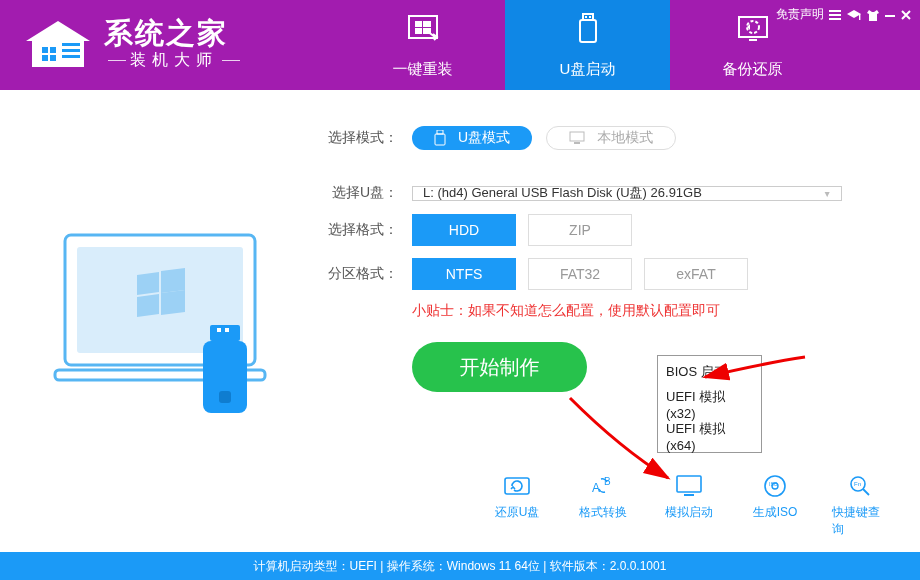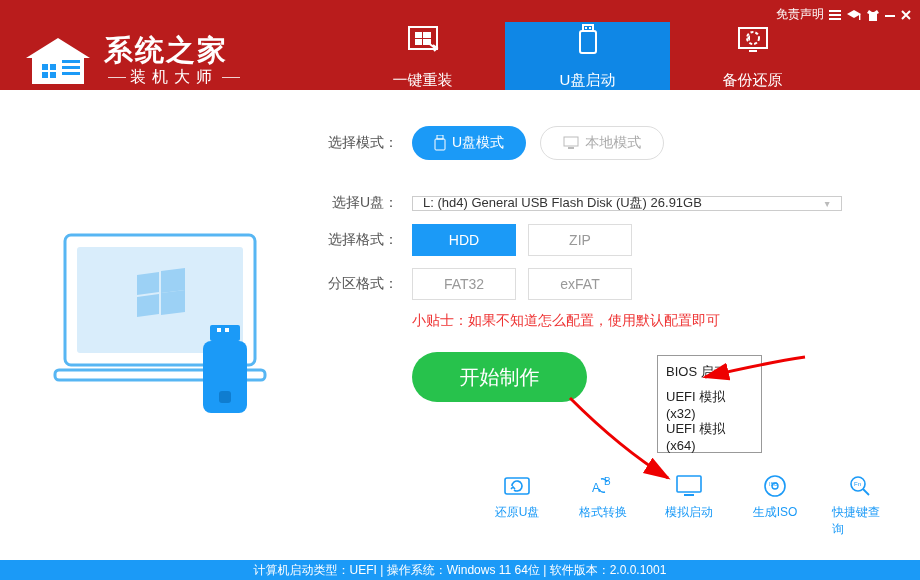--- a/index.html
+++ b/index.html
@@ -1,18 +1,18 @@
 <!DOCTYPE html>
 <html><head>
 <meta charset="utf-8">
 <style>
 * { margin: 0; padding: 0; box-sizing: border-box; font-family: "Microsoft YaHei", sans-serif; }
 body { width: 920px; height: 580px; background: #fff; overflow: hidden; position: relative; }
 
-.header { height: 90px; background: #b91c1c; display: flex; align-items: flex-end; }
+.header { height: 90px; background: #a21caf; display: flex; }
 .logo-area { width: 340px; display: flex; align-items: center; padding-left: 22px; }
 .logo-icon { width: 72px; height: 56px; }
 .logo-text { margin-left: 10px; }
 .logo-title { color: #fff; font-size: 29px; font-weight: bold; letter-spacing: 2px; line-height: 1; }
 .logo-sub { color: #fff; font-size: 16px; letter-spacing: 6px; margin-top: 2px; text-align: center; }
 .logo-sub::before, .logo-sub::after { content: ""; display: inline-block; width: 18px; border-top: 1px solid rgba(255,255,255,.8); vertical-align: middle; margin: 0 4px; }
 
 .tabs { display: flex; }
 .tab { width: 165px; display: flex; flex-direction: column; align-items: center; justify-content: center; color: #fff; cursor: pointer; gap: 13px; }
 .tab.active { background: #0f87e6; }
@@ -22,21 +22,21 @@
 .win-ctrl { position: absolute; top: 6px; right: 8px; display: flex; align-items: center; gap: 4px; color: #fff; font-size: 12px; }
 .win-ctrl .wi { cursor: pointer; display: flex; align-items: center; }
 
 .content { display: flex; height: 450px; }
 .illus { width: 320px; display: flex; align-items: center; justify-content: center; }
 .form { flex: 1; padding: 36px 38px 0 0; }
 
 .row { display: flex; align-items: center; margin-bottom: 12px; }
 .row-label { width: 78px; color: #555; font-size: 14px; text-align: right; margin-right: 14px; }
 
-.pill { height: 34px; border-radius: 17px; padding: 0 22px; display: inline-flex; align-items: center; gap: 6px; font-size: 14px; cursor: pointer; }
+.pill { height: 24px; border-radius: 17px; padding: 0 22px; display: inline-flex; align-items: center; gap: 12px; font-size: 14px; cursor: pointer; }
 .pill.sel { background: #1b9af7; color: #fff; }
 .pill.un { background: #fff; color: #aaa; border: 1px solid #ddd; }
 
 .select { width: 430px; height: 15px; border: 1px solid #ccc; display: flex; align-items: center; padding: 0 10px; font-family: Consolas, monospace; font-size: 13px; color: #333; position: relative; cursor: pointer; }
 .select::after { content: "▾"; position: absolute; right: 10px; color: #bbb; }
 
 .opt { width: 104px; height: 32px; display: inline-flex; align-items: center; justify-content: center; font-size: 14px; cursor: pointer; margin-right: 12px; }
 .opt.sel { background: #1b9af7; color: #fff; }
 .opt.un { background: #fff; color: #999; border: 1px solid #ddd; }
 
@@ -46,21 +46,21 @@
 
 .dropdown { position: absolute; left: 657px; top: 355px; width: 105px; background: #fff; border: 1px solid #999; }
 .dropdown div { height: 32px; display: flex; align-items: center; padding: 0 8px; font-size: 13px; color: #222; cursor: pointer; }
 
 .arrow { position: absolute; pointer-events: none; }
 
 .footer-tools { position: absolute; bottom: 42px; right: 30px; display: flex; gap: 28px; }
 .ft { display: flex; flex-direction: column; align-items: center; gap: 4px; color: #1b9af7; font-size: 12px; cursor: pointer; width: 58px; }
 .ft svg { width: 30px; height: 28px; }
 
-.statusbar { position: absolute; left: 0; bottom: 0; height: 20px; width: 100%; background: #1b9af7; color: #fff; font-size: 12px; display: flex; align-items: center; justify-content: center; }
+.statusbar { position: absolute; left: 0; bottom: 0; height: 28px; width: 100%; background: #1b9af7; color: #fff; font-size: 12px; display: flex; align-items: center; justify-content: center; }
 </style>
 </head>
 <body>
 
 <div class="header">
   <div class="logo-area">
     <svg class="logo-icon" viewBox="0 0 72 56">
       <path fill="#fff" d="M36 4 L68 24 L62 24 L62 50 L10 50 L10 24 L4 24 Z"></path>
       <rect x="20" y="30" width="6" height="6" fill="#1b9af7"></rect>
       <rect x="28" y="30" width="6" height="6" fill="#1b9af7"></rect>
@@ -188,20 +188,21 @@
     </div>
 
     <div class="row">
       <div class="row-label">选择格式：</div>
       <div class="opt sel">HDD</div>
       <div class="opt un">ZIP</div>
     </div>
 
     <div class="row">
       <div class="row-label">分区格式：</div>
+      <div class="opt sel">NTFS</div>
       <div class="opt un">FAT32</div>
       <div class="opt un">exFAT</div>
     </div>
 
     <div class="tip">小贴士：如果不知道怎么配置，使用默认配置即可</div>
 
     <div class="start-btn">开始制作</div>
   </div>
 </div>
 

